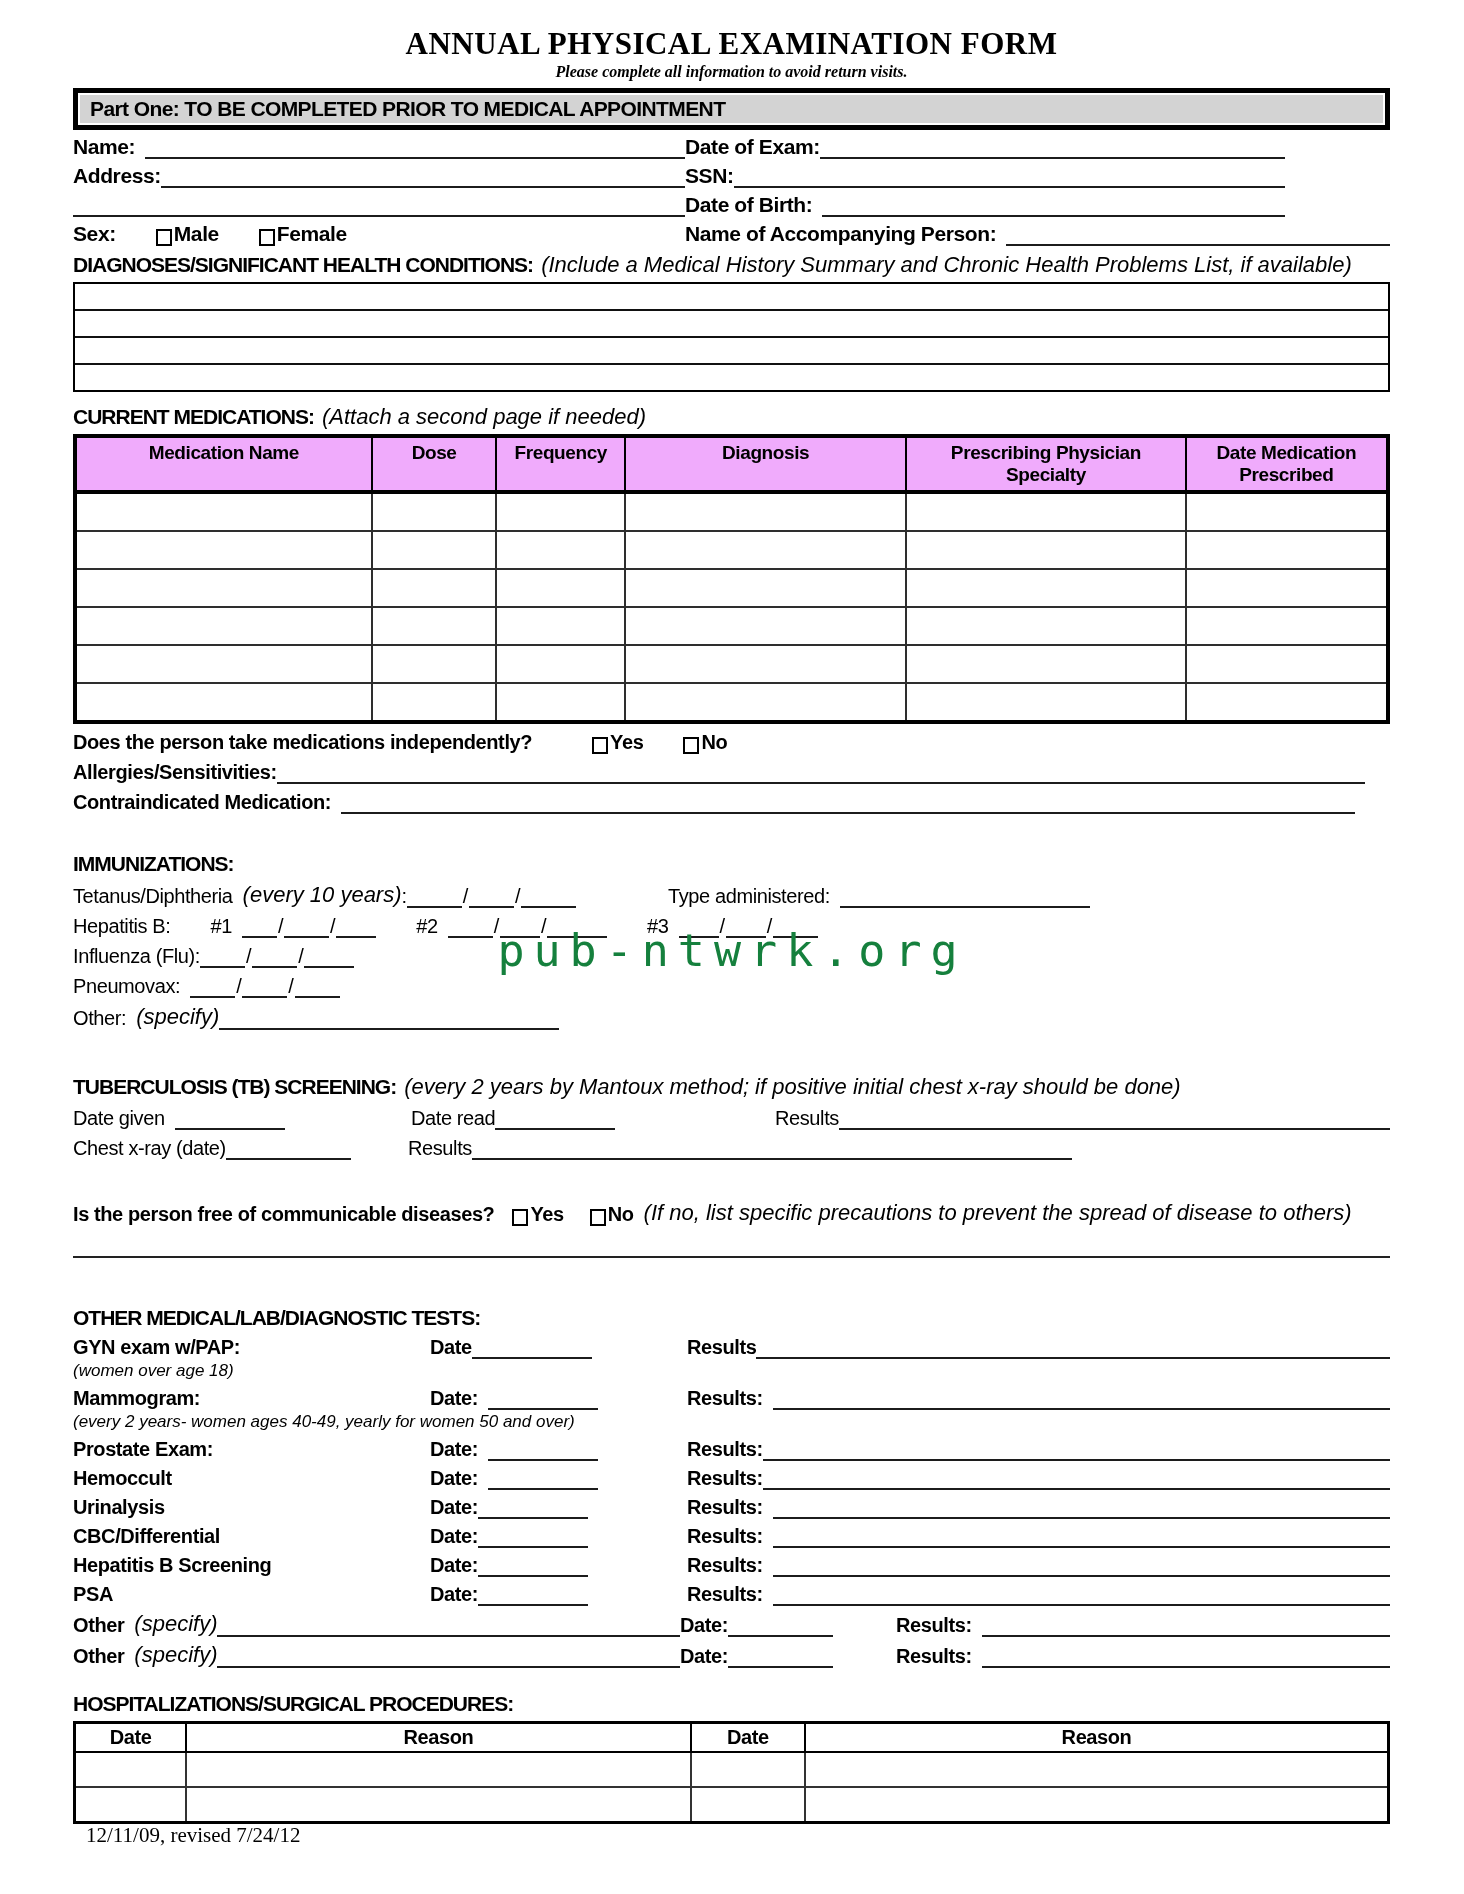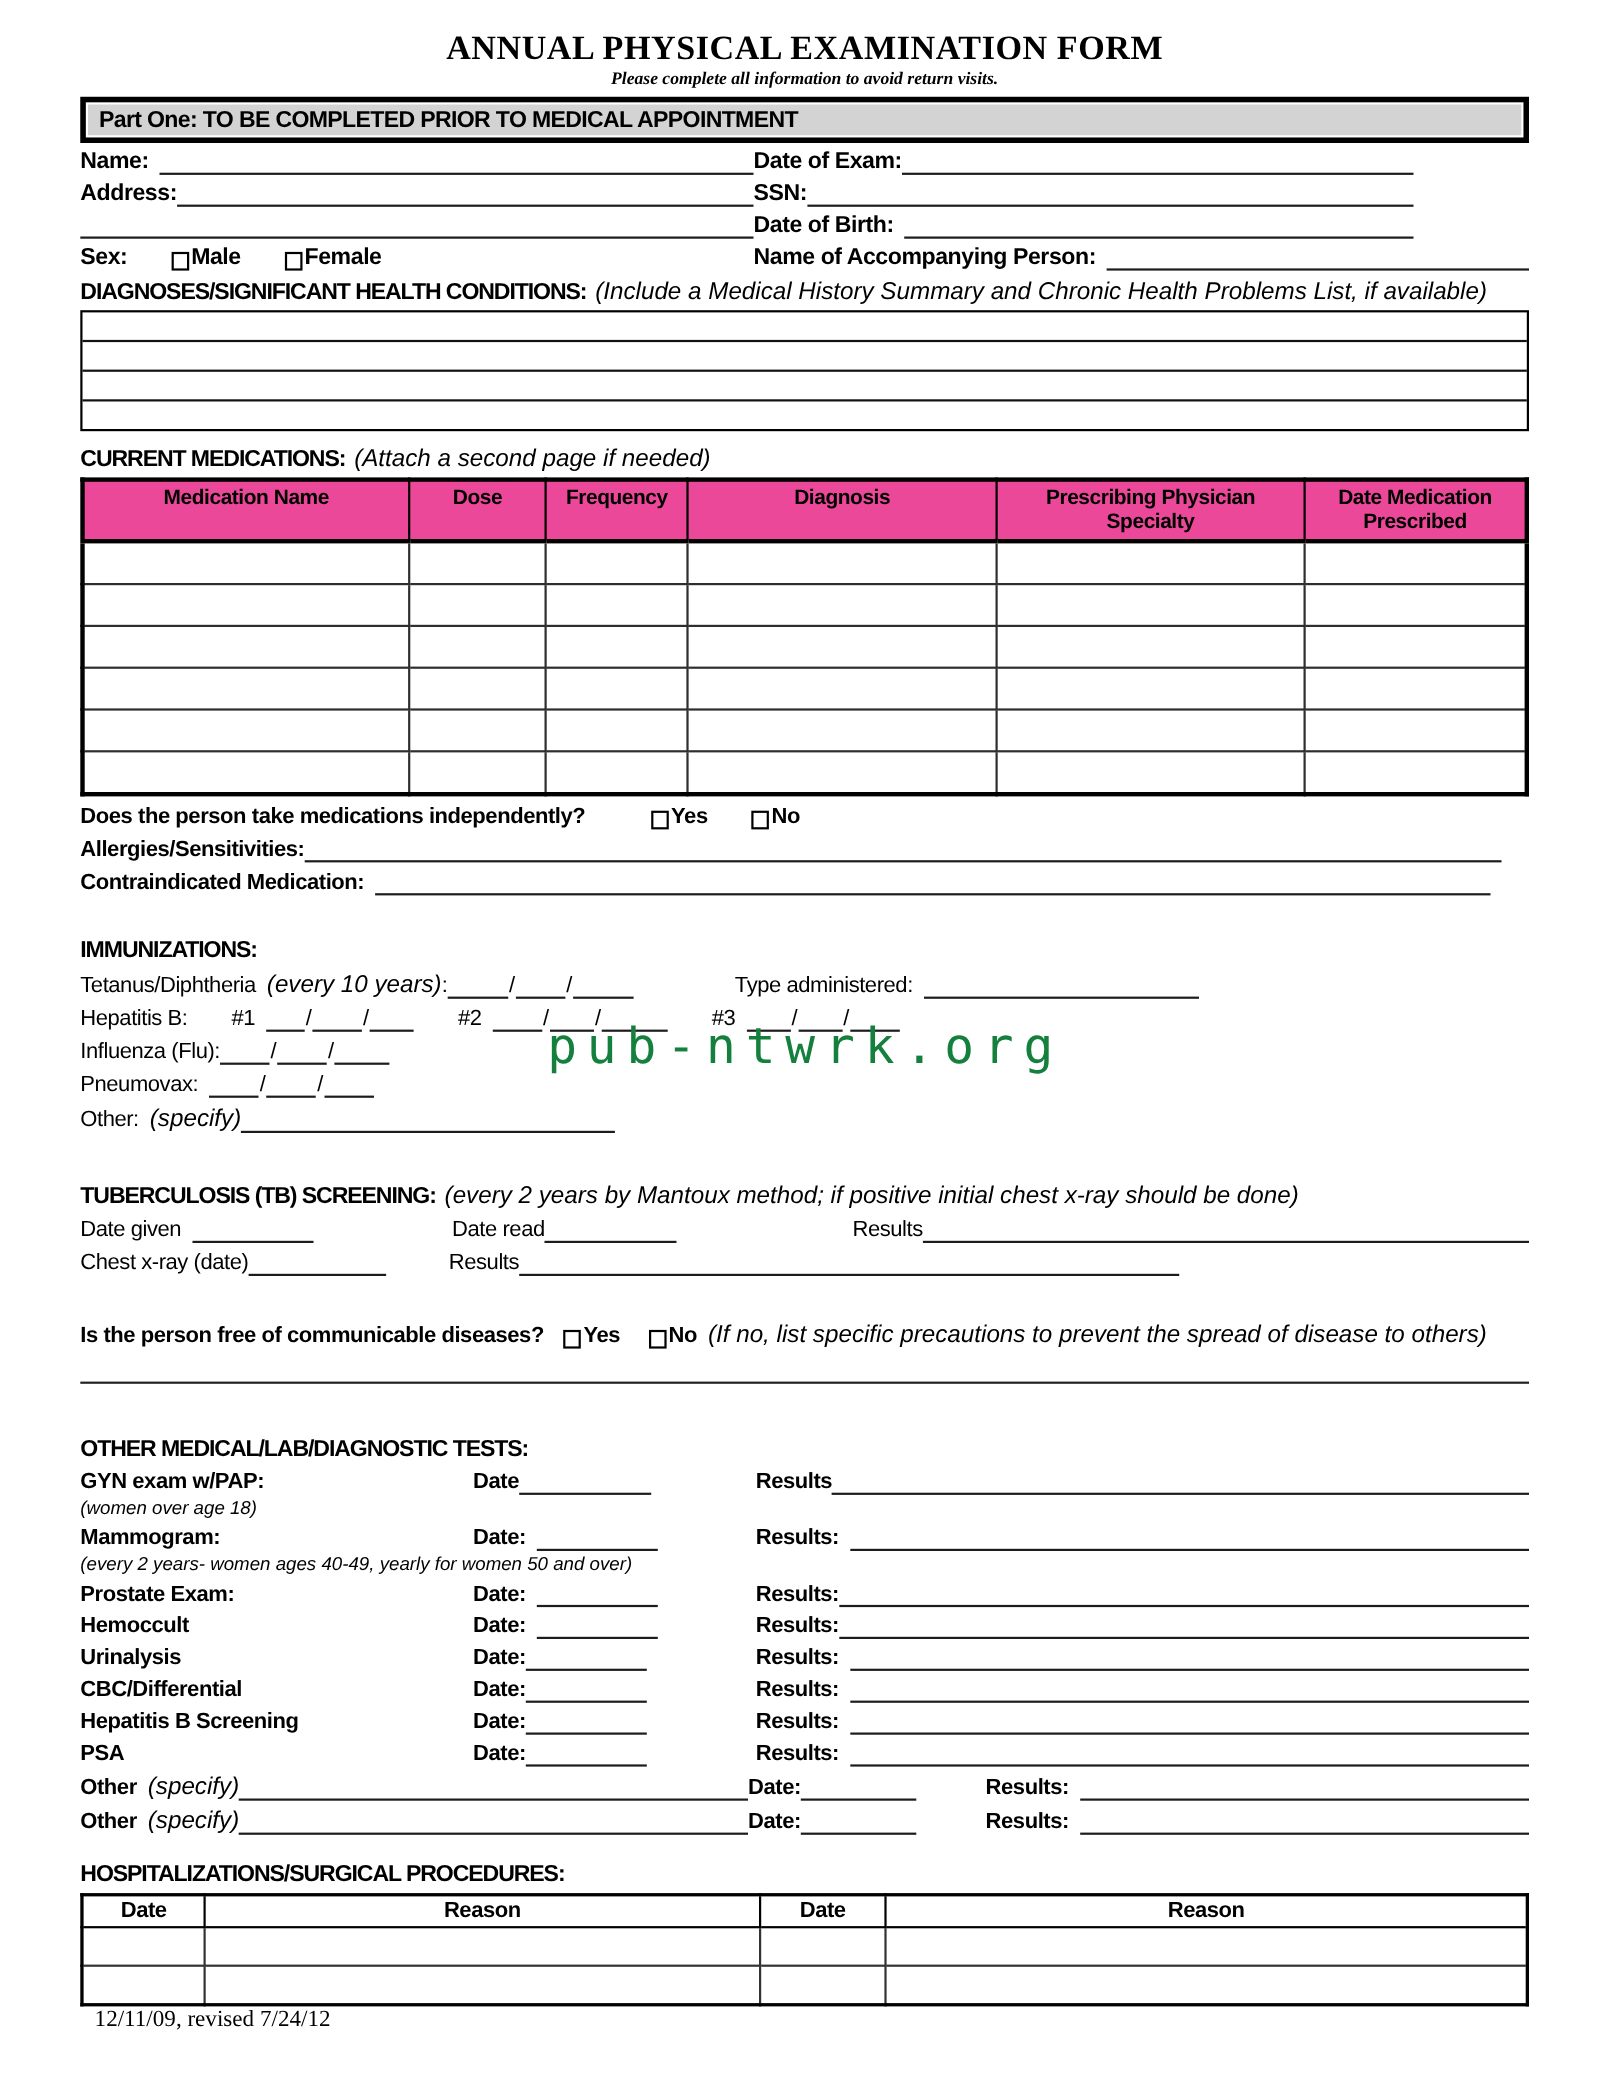--- a/index.html
+++ b/index.html
@@ -33,21 +33,21 @@
   .note{font-style:italic;font-weight:normal;font-size:22px;letter-spacing:0;}
   .sec-row{margin-top:10px;display:flex;align-items:baseline;gap:8px;}
 
   .diag-box{border:2.5px solid #000;margin-top:4px;}
   .diag-row{height:25px;border-top:2px solid #111;}
   .diag-row:first-child{border-top:none;}
 
   table{border-collapse:collapse;width:100%;}
   .med-table{margin-top:4px;border:4px solid #000;}
   .med-table th{
-    background:#ec4899;font-weight:bold;font-size:19px;letter-spacing:-.4px;
+    background:#f0abfc;font-weight:bold;font-size:19px;letter-spacing:-.4px;
     border:2px solid #000;border-bottom:4px solid #000;padding:4px 2px;text-align:center;vertical-align:top;
   }
   .med-table td{border:2px solid #2e2e2e;height:34px;}
 
   .qrow{margin-top:7px;font-size:20px;font-weight:bold;letter-spacing:-.4px;display:flex;align-items:flex-end;}
   .qrow .blank{height:20px;}
 
   .imm{margin-top:38px;}
   .imm-row{display:flex;align-items:flex-end;margin-top:6px;font-size:20px;letter-spacing:-.4px;}
   .b{font-weight:normal;text-align:center;}

